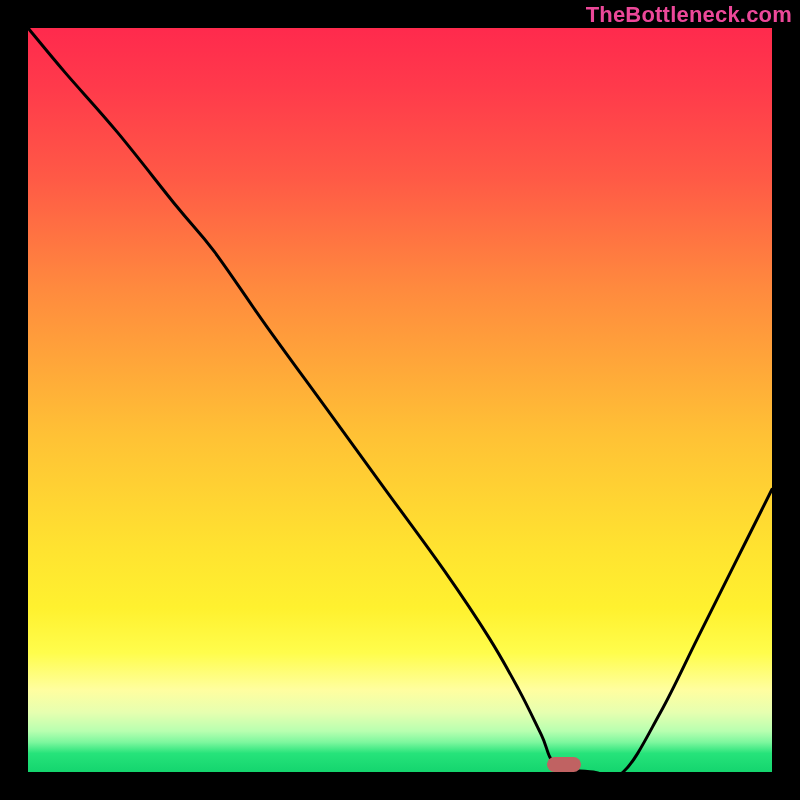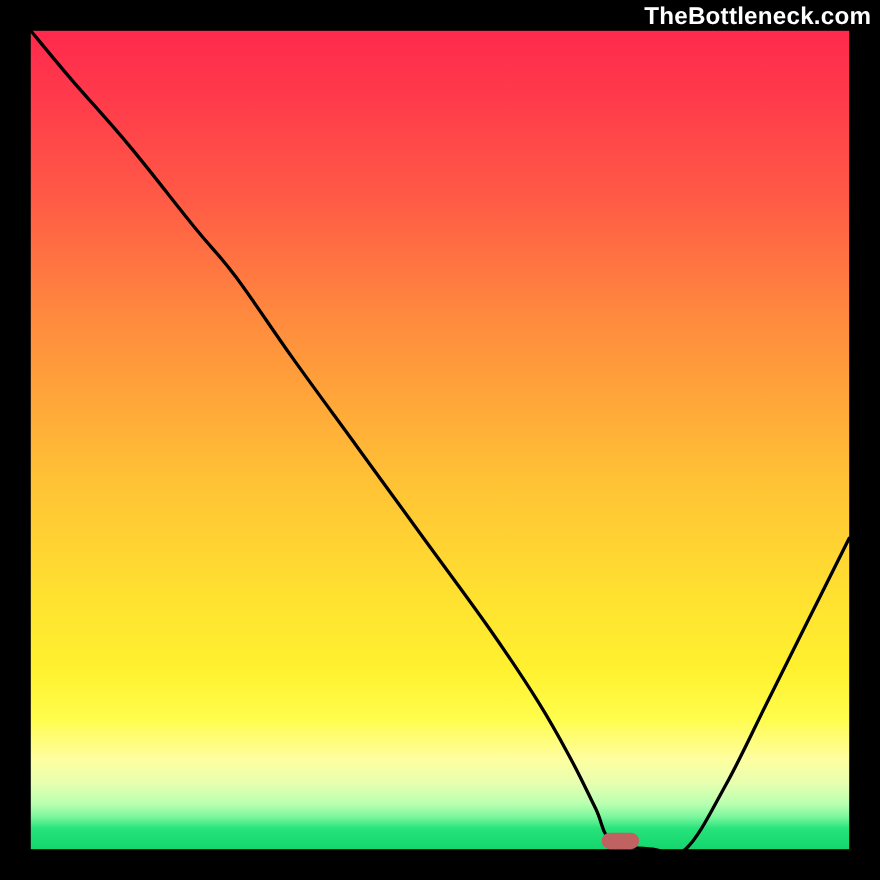--- a/index.html
+++ b/index.html
@@ -57,21 +57,21 @@
     background: #c06262;
     border-radius: 7px;
   }
   .watermark {
     position: absolute;
     top: 2px;
     right: 8px;
     font-family: Arial, Helvetica, sans-serif;
     font-size: 22px;
     font-weight: 600;
-    color: #ffffff;
+    color: #ec4899;
     letter-spacing: 0.2px;
     user-select: none;
     text-align: right;
   }
 </style>
 </head>
 <body>
 
 <div class="frame">
   <div class="plot"></div>

